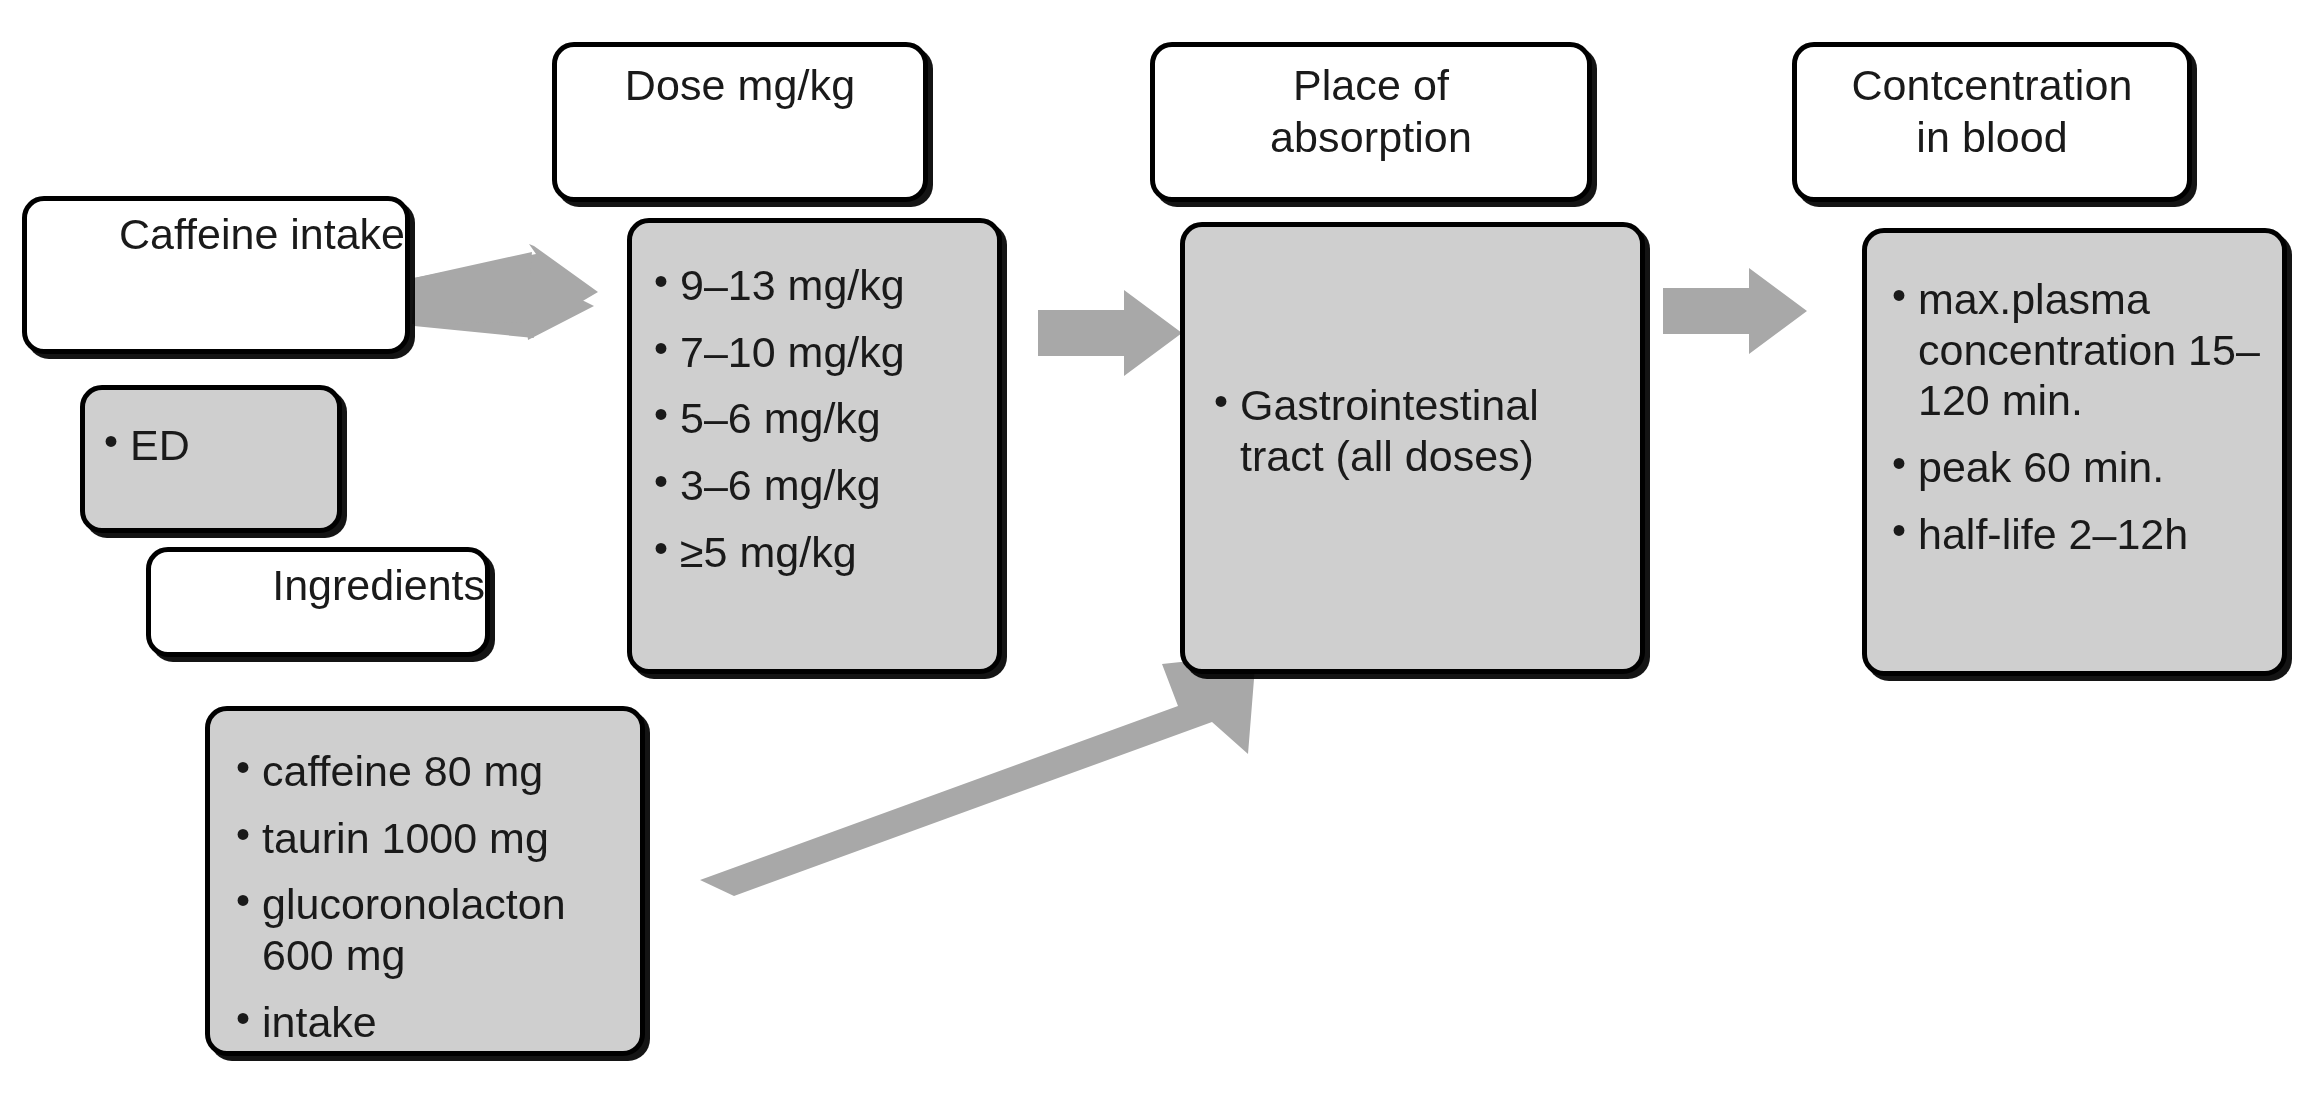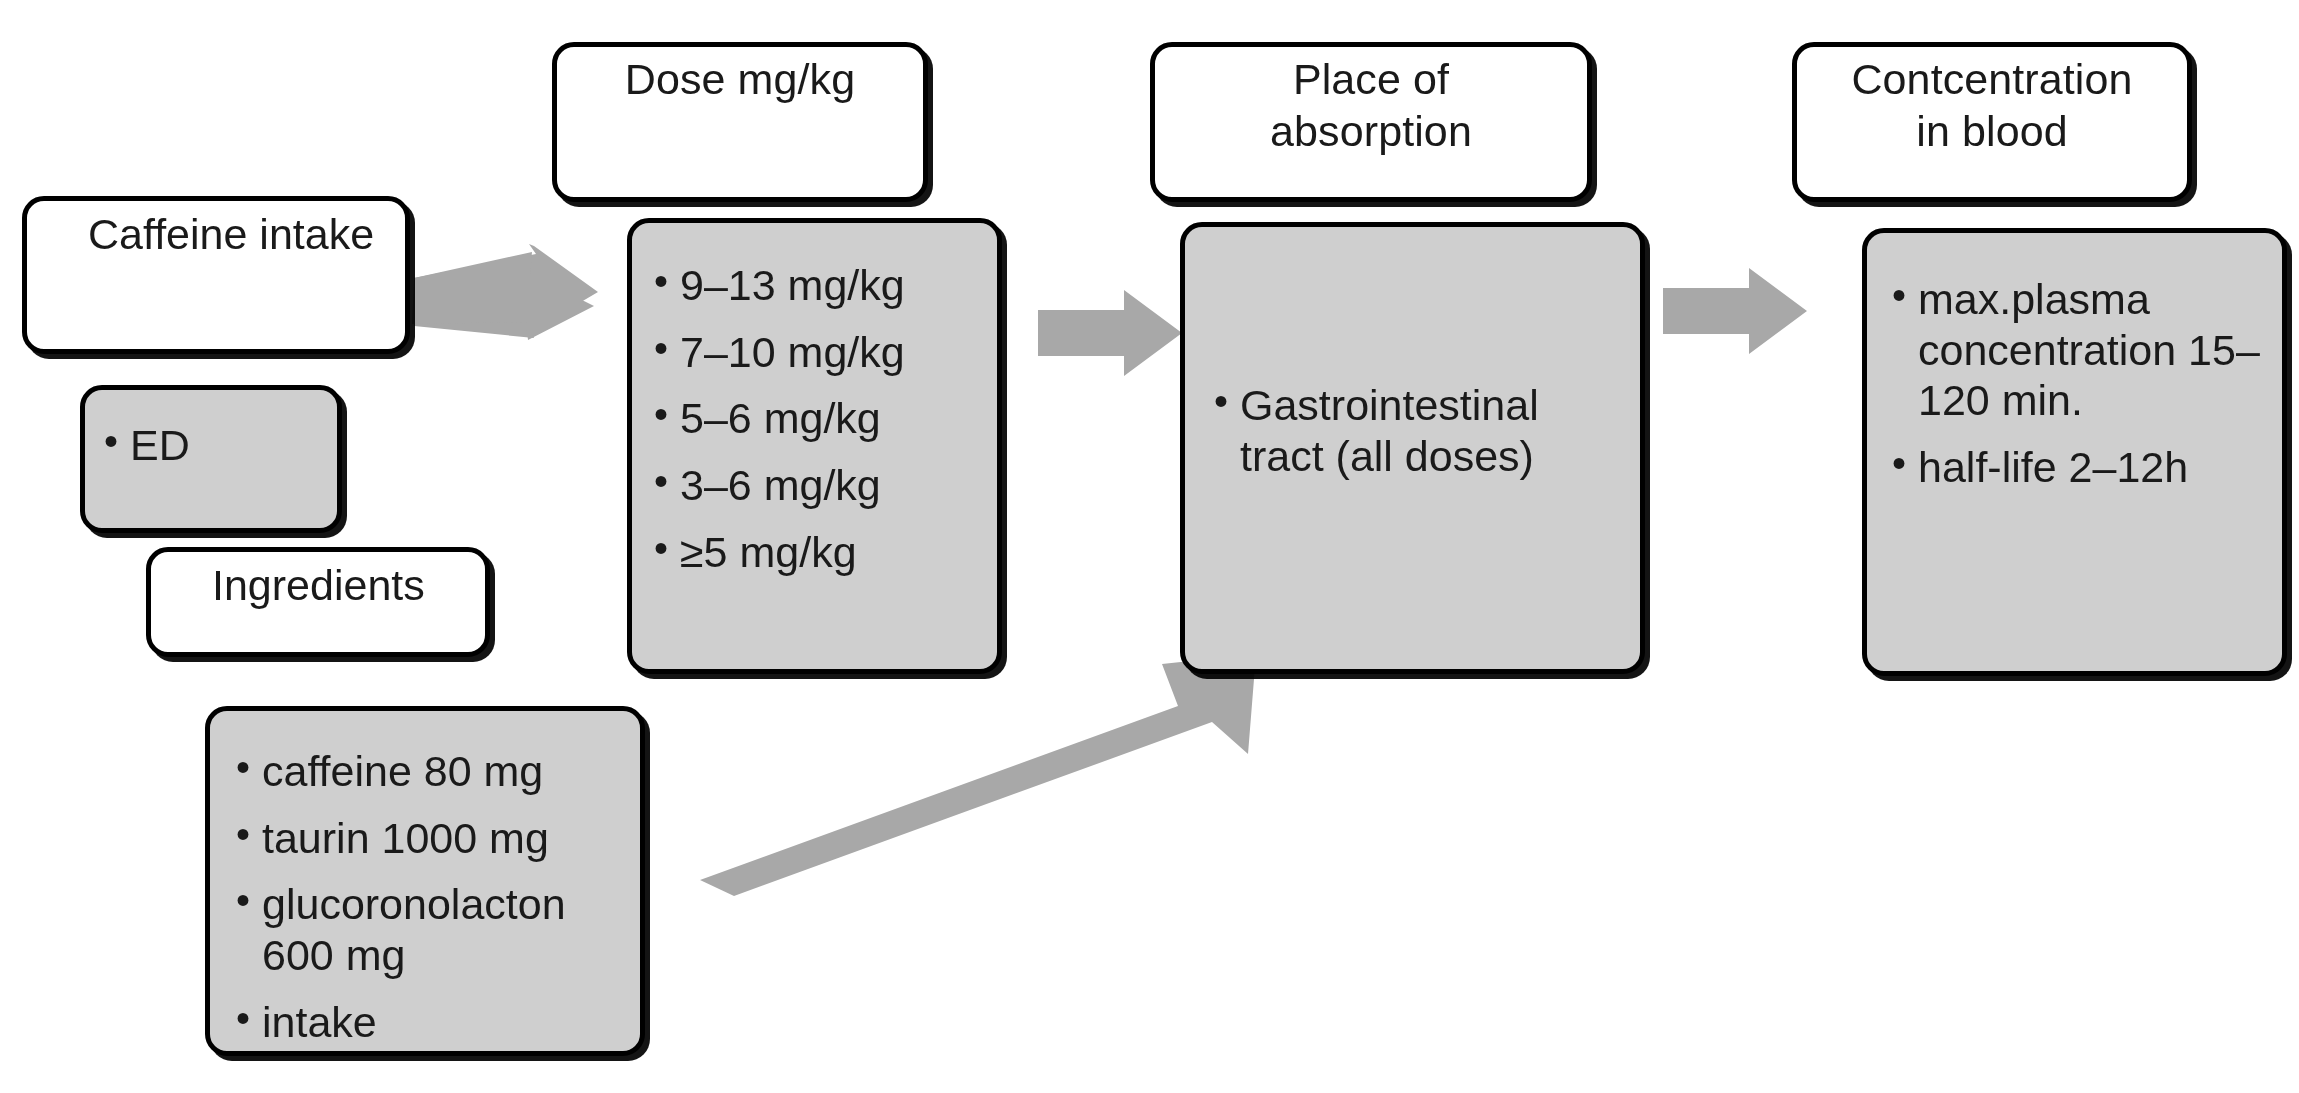--- a/index.html
+++ b/index.html
@@ -31,32 +31,32 @@
   
   .hdr {
     display: flex;
     align-items: flex-start;
     justify-content: center;
     text-align: center;
   }
   .hdr .hdr-text {
     display: block;
     width: 100%;
-    padding-top: 6px;
+    padding-top: 12px;
     font-size: 43px;
     line-height: 1.22;
     color: #1a1a1a;
     letter-spacing: 0.1px;
   }
 
   
   .labelbox {
     display: flex;
     align-items: flex-start;
-    justify-content: flex-start;
+    justify-content: flex-end;
     padding-left: 39px;
   }
   .labelbox .label-text {
     display: block;
     padding: 8px 0 0 22px;
     font-size: 43px;
     line-height: 1.2;
     color: #1a1a1a;
     white-space: nowrap;
   }
@@ -193,17 +193,18 @@
       <span class="ib">Contcentration</span><br>
       <span class="ib">in blood</span>
     </span>
   </div>
 
   <div class="box gray" style="left:1862px; top:228px; width:425px; height:448px;">
   </div>
   <div class="list-wrap" style="left:1888px; top:262px; width:380px;">
     <ul class="bullets">
       <li>max.plasma concentration 15–120 min.</li>
+      <li>peak 60 min.</li>
       <li>half-life 2–12h</li>
     </ul>
   </div>
 
 </div>
 
 </body></html>

